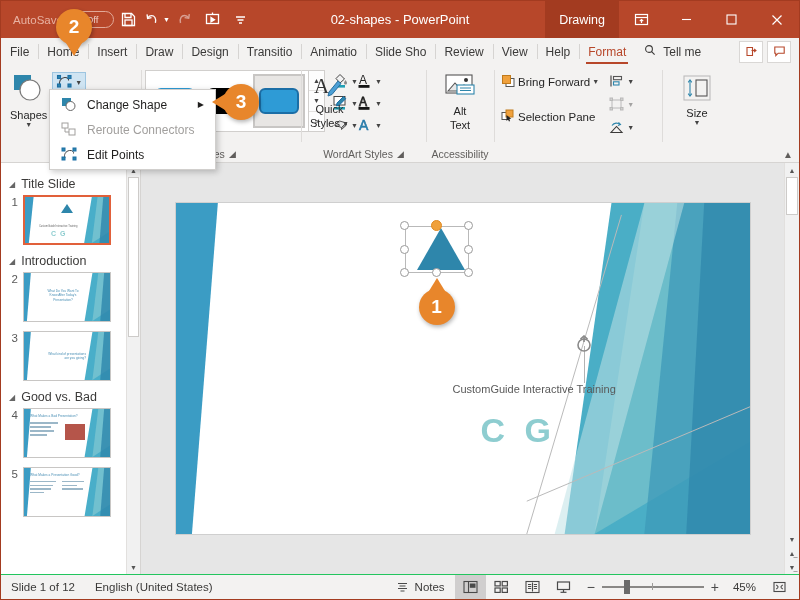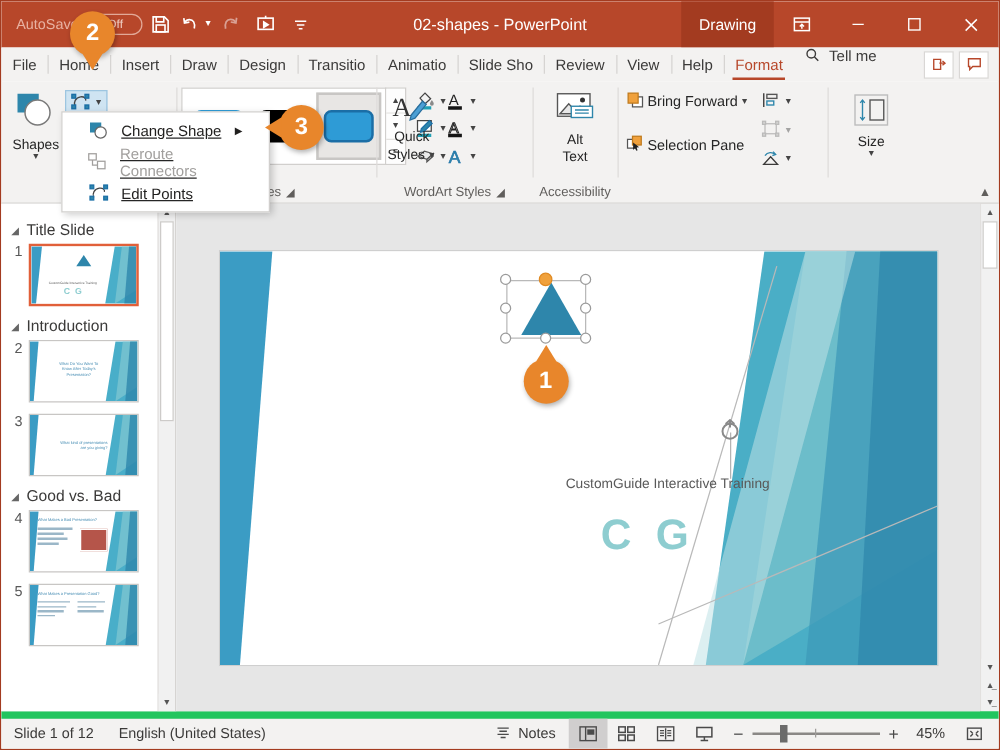--- a/index.html
+++ b/index.html
@@ -53,21 +53,21 @@
     display: flex; align-items: center; padding: 0 9px; font-size: 12px;
     color: #3b3a39; position: relative; white-space: nowrap;
   }
   .rtab + .rtab::before {
     content: ""; position: absolute; left: 0; top: 6px; bottom: 6px; width: 1px; background: #d6d4d2;
   }
   .rtab.active { color: #b7472a; }
   .rtab.active::after {
     content: ""; position: absolute; left: 7px; right: 7px; bottom: 1px; height: 2px; background: #b7472a;
   }
-  .tellme { display: flex; gap: 7px; padding: 0 9px; color: #3b3a39; }
+  .tellme { display: flex; align-items: center; gap: 7px; padding: 0 9px; color: #3b3a39; }
   .tabs-right { margin-left: auto; display: flex; align-items: center; gap: 4px; padding-right: 8px; }
   .sqbtn {
     width: 24px; height: 22px; border: 1px solid #d9d7d5; background: #fff;
     display: flex; align-items: center; justify-content: center; color: #b7472a;
   }
 
   
   .ribbon {
     flex: 0 0 98px; background: #f3f2f1; display: flex; position: relative;
     border-bottom: 1px solid #d6d4d2;
@@ -108,21 +108,21 @@
   }
   .gal-scroll div {
     width: 15px; flex: 1; display: flex; align-items: center; justify-content: center;
     font-size: 7px; color: #444; border-bottom: 1px solid #e4e2e0; background: #fdfdfd;
   }
 
   
   .dropdown {
     position: absolute; left: 48px; top: 88px; width: 167px;
     background: #fff; border: 1px solid #d1cfcd;
-    box-shadow: 2px 2px 6px rgba(0,0,0,.22); z-index: 60; padding: 2px 14px; text-decoration: underline;
+    box-shadow: 2px 2px 6px rgba(0,0,0,.22); z-index: 60; padding: 2px 4px;
   }
   .mi {
     display: flex; align-items: center; height: 25px; padding: 0 6px; gap: 9px;
     font-size: 12px; color: #201f1e; position: relative;
   }
   .mi.disabled { color: #a19f9d; }
   .mi .mi-icon { width: 18px; display: flex; align-items: center; justify-content: center; }
   .mi .submenu-arrow { position: absolute; right: 7px; font-size: 8px; }
 
   
@@ -198,21 +198,21 @@
 
   
   .vscroll {
     width: 15px; background: #f1f1f1; display: flex; flex-direction: column;
     border-left: 1px solid #e2e0de;
   }
 
   
   .statusbar {
     flex: 0 0 24px; background: #f3f2f1; display: flex; align-items: center;
-    border-top: 6px solid #22c55e; font-size: 11.5px; color: #3b3a39;
+    border-top: 1px solid #22c55e; font-size: 11.5px; color: #3b3a39;
   }
   .sb-item { padding: 0 10px; display: flex; align-items: center; gap: 6px; height: 24px; }
   .sb-right { margin-left: auto; display: flex; align-items: center; height: 24px; }
   .viewbtn {
     width: 31px; height: 24px; display: flex; align-items: center; justify-content: center; color: #4a4a4a;
   }
   .viewbtn.active { background: #d0cece; }
   .zoomslider { display: flex; align-items: center; gap: 7px; padding: 0 8px; }
   .ztrack { width: 102px; height: 2px; background: #8a8886; position: relative; }
   .zthumb { position: absolute; width: 6px; height: 14px; background: #6b6b6b; top: -6px; }

